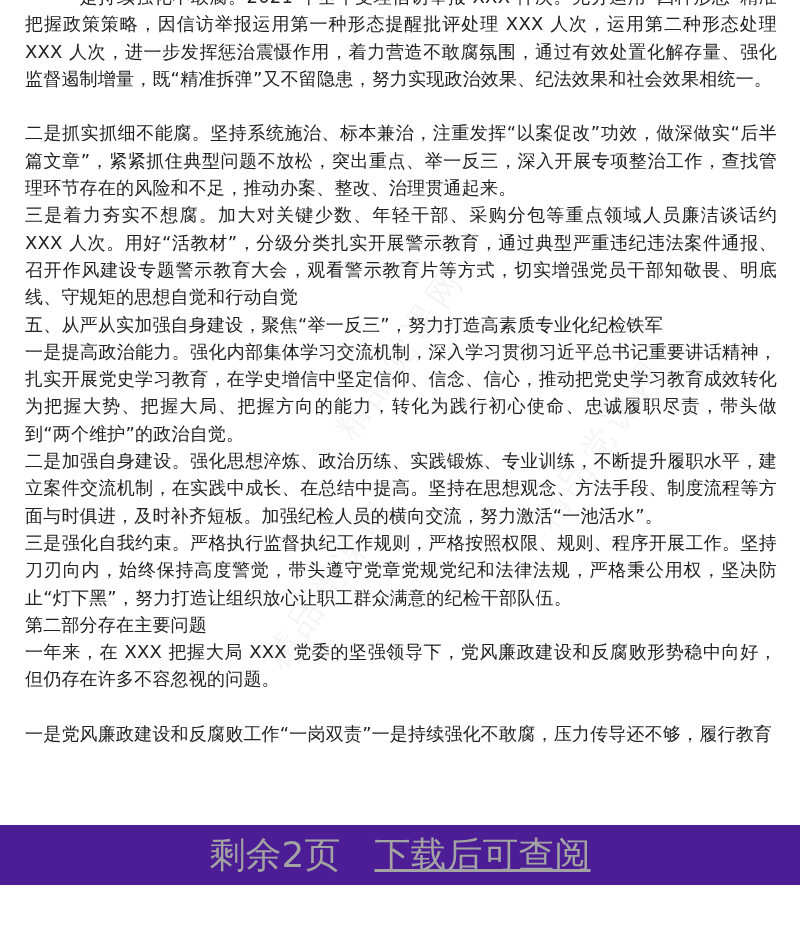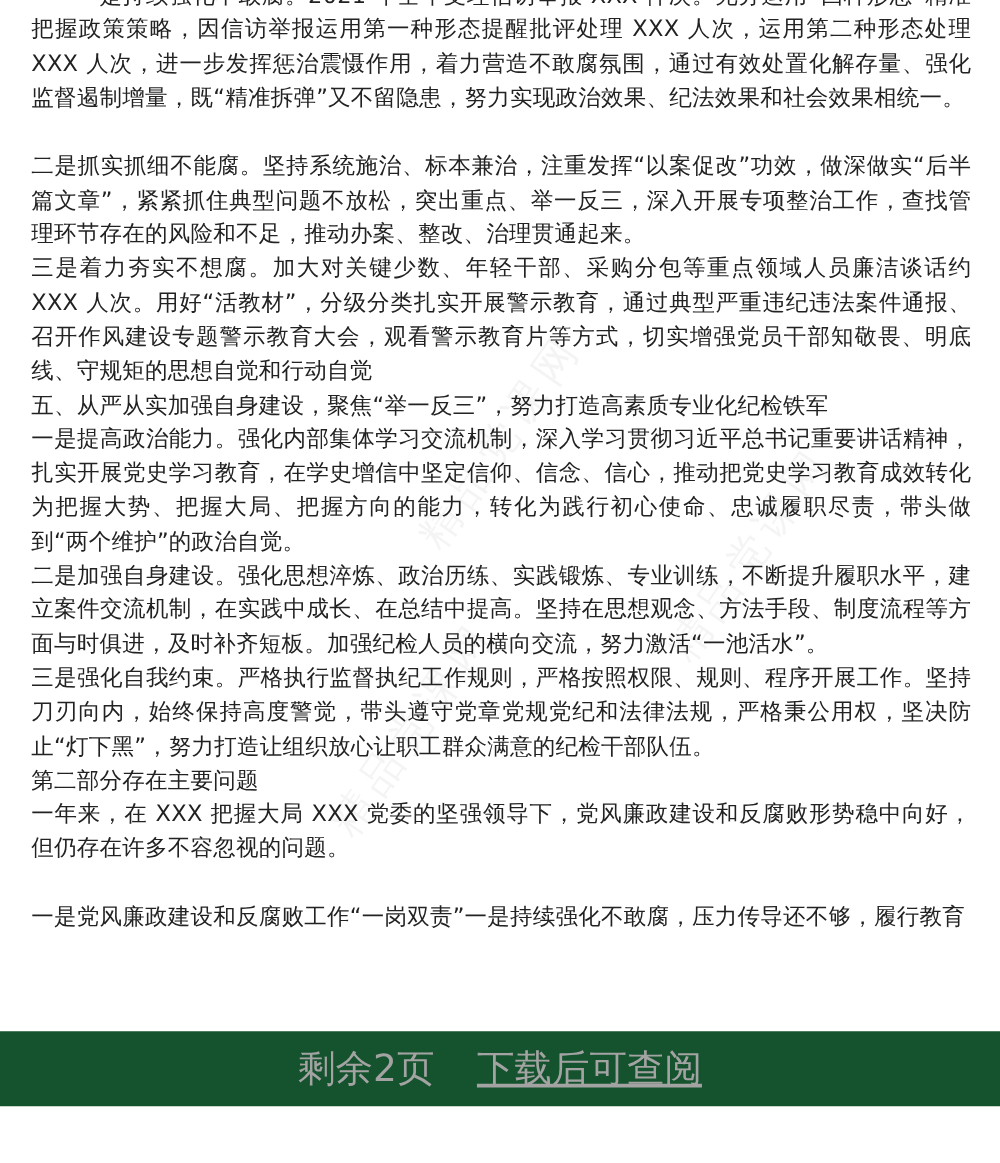--- a/index.html
+++ b/index.html
@@ -15,21 +15,21 @@
     .doc .gap { height: 27.3px; }
     .watermark {
       position: absolute; pointer-events: none;
       font-family: "DejaVu Sans", sans-serif; font-size: 34px; color: rgba(0,0,0,0.045);
       transform: rotate(-55deg); white-space: nowrap; letter-spacing: 6px;
     }
     .more-bar {
       position: absolute; left: 0; top: 825px; width: 800px; height: 60px;
       display: flex; justify-content: center; align-items: center;
       font-family: "DejaVu Sans", "Liberation Sans", sans-serif;
-      font-size: 30px; color: #a3a3a3; background: #14532d;
+      font-size: 36px; color: #a3a3a3; background: #4c1d95;
     }
     .more-bar span + span { margin-left: 34px; text-decoration: underline; }
   </style>
 </head>
 <body>
 
 <div class="doc">
   <p class="indent">一是持续强化不敢腐。2021 年全年受理信访举报 XXX 件次。充分运用“四种形态”精准把握政策策略，因信访举报运用第一种形态提醒批评处理 XXX 人次，运用第二种形态处理 XXX 人次，进一步发挥惩治震慑作用，着力营造不敢腐氛围，通过有效处置化解存量、强化监督遏制增量，既“精准拆弹”又不留隐患，努力实现政治效果、纪法效果和社会效果相统一。</p>
   <div class="gap"></div>
   <p>二是抓实抓细不能腐。坚持系统施治、标本兼治，注重发挥“以案促改”功效，做深做实“后半篇文章”，紧紧抓住典型问题不放松，突出重点、举一反三，深入开展专项整治工作，查找管理环节存在的风险和不足，推动办案、整改、治理贯通起来。</p>

